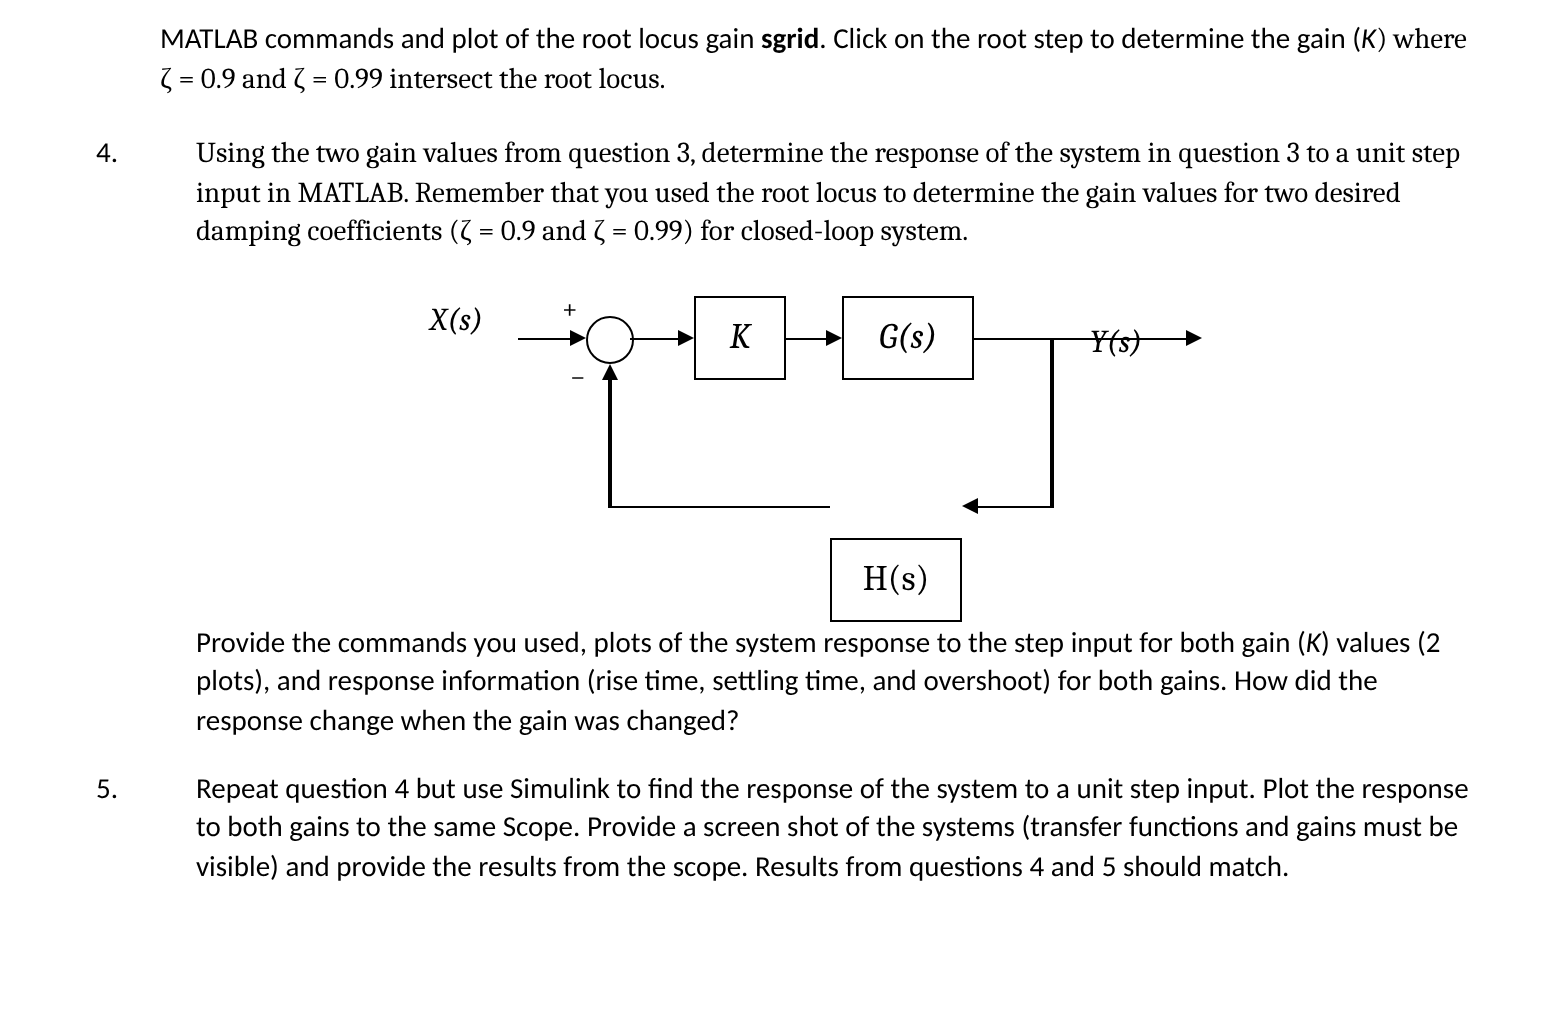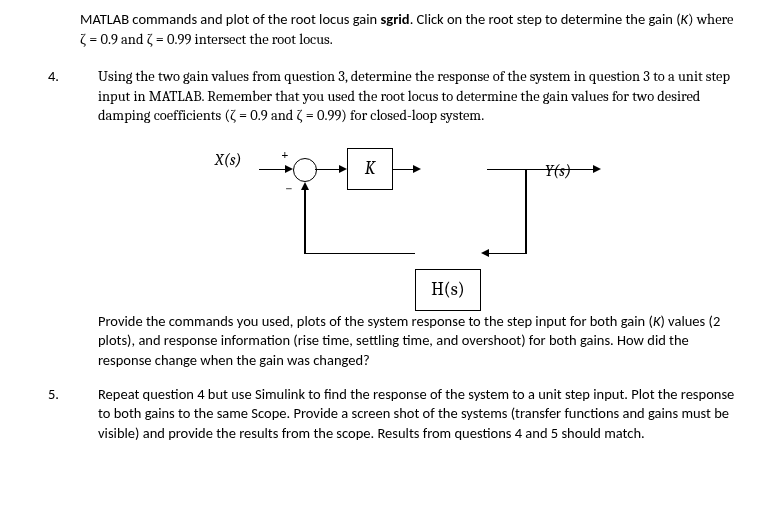--- a/index.html
+++ b/index.html
@@ -121,20 +121,23 @@
       <div class="line" style="left:100px; top:25px; width:28px; height:1.5px;"></div>
       <div class="arrow-right" style="left:124px; top:21.5px;"></div>
 
       <div class="block" style="left:132px; top:4px; width:44px; height:40px;">
           <span>K</span>
         </div>
 
       <div class="line" style="left:178px; top:25px; width:24px; height:1.5px;"></div>
       <div class="arrow-right" style="left:198px; top:21.5px;"></div>
 
+      <div class="block" style="left:206px; top:4px; width:64px; height:40px;">
+          <span>G(s)</span>
+        </div>
 
       <div class="line" style="left:272px; top:25px; width:110px; height:1.5px;"></div>
       <div class="arrow-right" style="left:378px; top:21.5px;"></div>
 
       <div class="label" style="left:330px; top:17px;">
         <span>Y(s)</span>
       </div>
 
       <div class="line" style="left:310px; top:25px; width:1.5px; height:85px;"></div>
 

